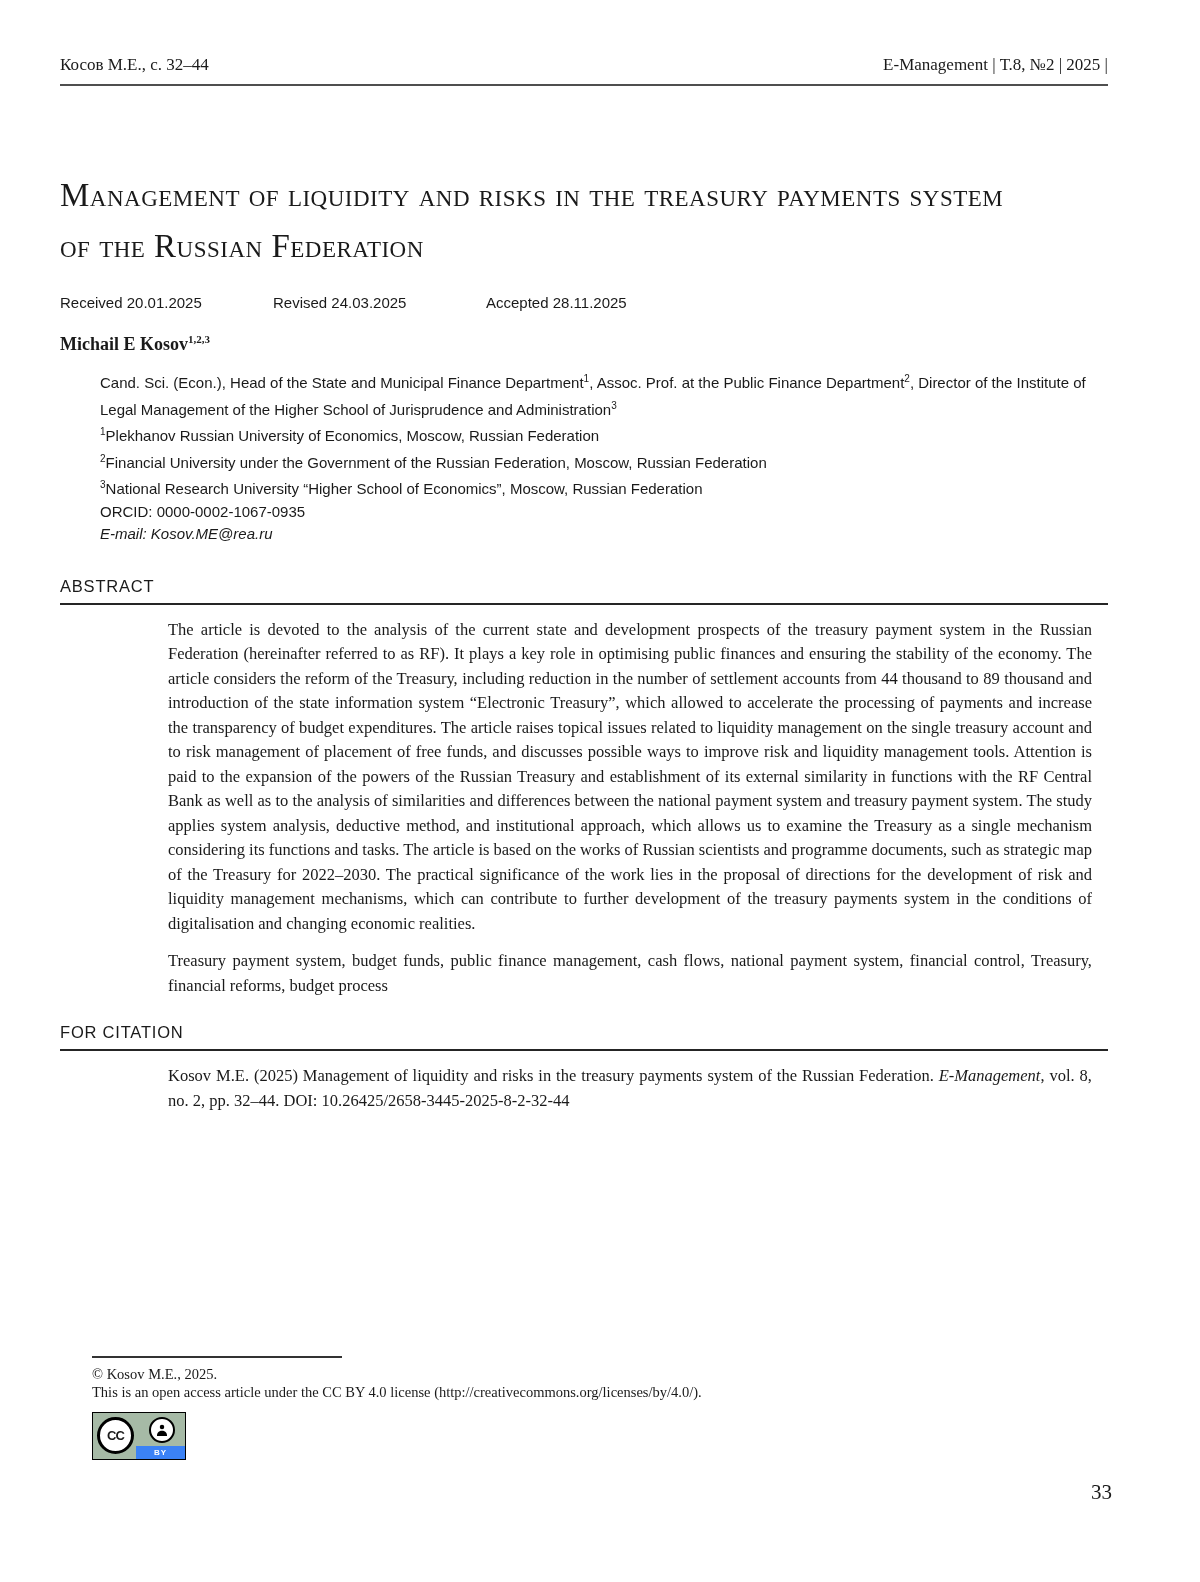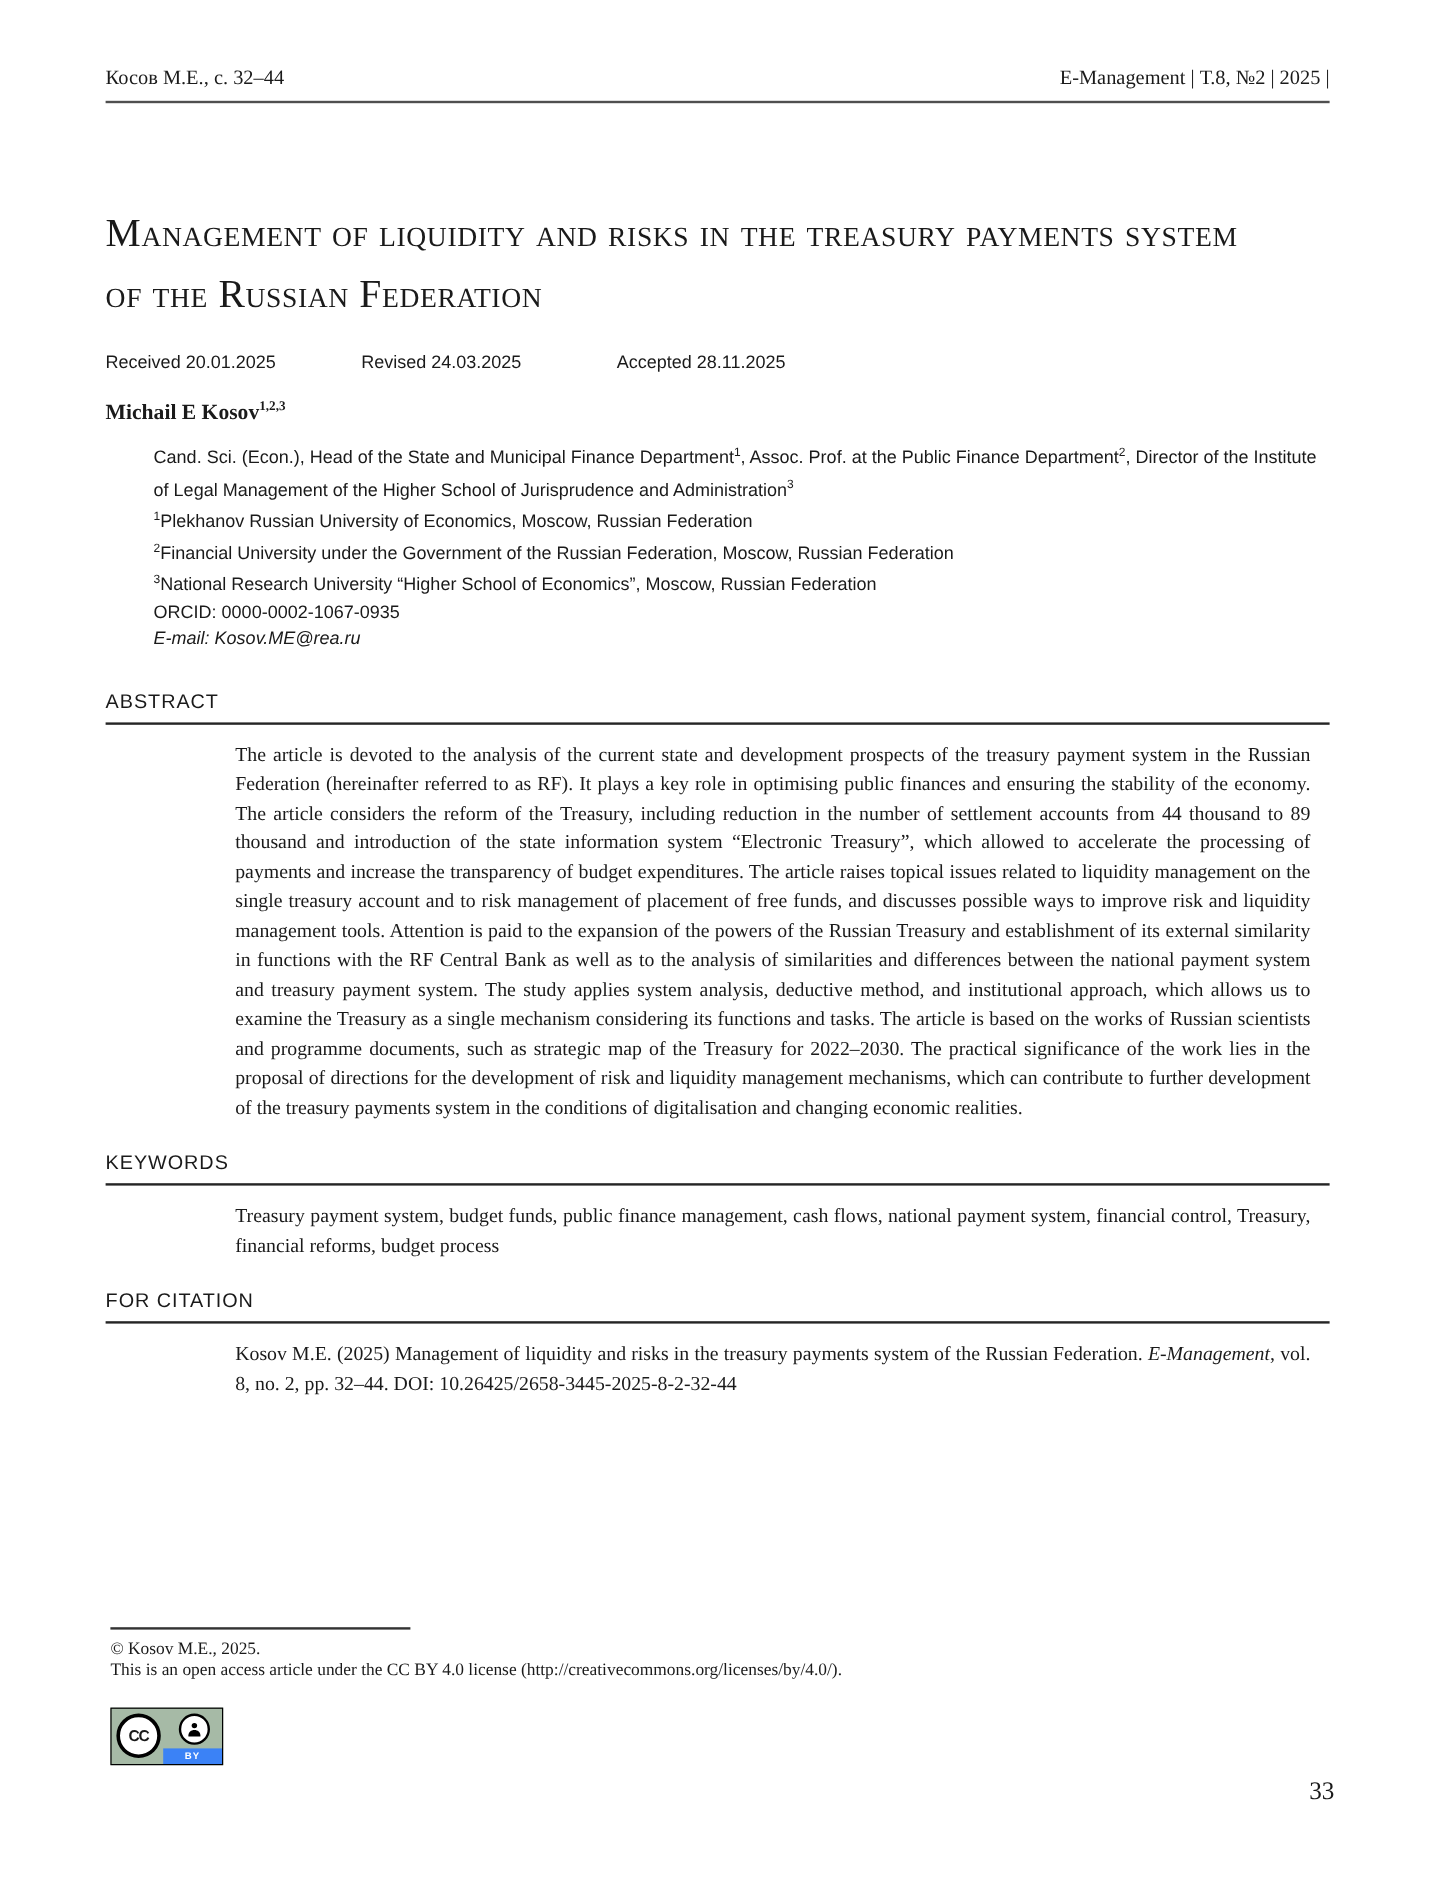--- a/index.html
+++ b/index.html
@@ -4,21 +4,21 @@
 <style>
   * { margin: 0; padding: 0; box-sizing: border-box; }
   html, body { background: #888; }
   .page {
     position: relative;
     width: 1200px;
     height: 1582px;
     margin: 0 auto;
     background: #ffffff;
     color: #1a1a1a;
-    padding: 55px 92px 0 88px;
+    padding: 55px 92px 0 60px;
     overflow: hidden;
     font-family: "Liberation Serif", serif;
   }
   
   .running-head {
     display: flex;
     justify-content: space-between;
     align-items: flex-end;
     font-size: 17px;
     padding-bottom: 9px;
@@ -85,21 +85,21 @@
     width: 1016px;
   }
   .footer-rule {
     width: 250px;
     border-top: 2px solid #333;
     margin-bottom: 7px;
   }
   .foot-line { font-size: 14.5px; line-height: 18px; }
   .cc-badge {
     position: relative;
-    margin-top: 22px;
+    margin-top: 11px;
     width: 94px;
     height: 48px;
     background: #a6baa6;
     border: 1.5px solid #000;
   }
   .cc-circle {
     position: absolute;
     left: 4px; top: 4px;
     width: 37px; height: 37px;
     background: #fff;
@@ -164,21 +164,20 @@
   <div class="affil"><sup>1</sup><span>Plekhanov Russian University of Economics, Moscow, Russian Federation</span></div>
   <div class="affil"><sup>2</sup><span>Financial University under the Government of the Russian Federation, Moscow, Russian Federation</span></div>
   <div class="affil"><sup>3</sup><span>National Research University “Higher School of Economics”, Moscow, Russian Federation</span></div>
 
   <div class="orcid">ORCID: 0000-0002-1067-0935</div>
   <div class="email">E-mail: Kosov.ME@rea.ru</div>
 
   <h2 class="sec-heading sec-abstract">ABSTRACT</h2>
   <p class="sec-body">The article is devoted to the analysis of the current state and development prospects of the treasury payment system in the Russian Federation (hereinafter referred to as RF). It plays a key role in optimising public finances and ensuring the stability of the economy. The article considers the reform of the Treasury, including reduction in the number of settlement accounts from 44 thousand to 89 thousand and introduction of the state information system “Electronic Treasury”, which allowed to accelerate the processing of payments and increase the transparency of budget expenditures. The article raises topical issues related to liquidity management on the single treasury account and to risk management of placement of free funds, and discusses possible ways to improve risk and liquidity management tools. Attention is paid to the expansion of the powers of the Russian Treasury and establishment of its external similarity in functions with the RF Central Bank as well as to the analysis of similarities and differences between the national payment system and treasury payment system. The study applies system analysis, deductive method, and institutional approach, which allows us to examine the Treasury as a single mechanism considering its functions and tasks. The article is based on the works of Russian scientists and programme documents, such as strategic map of the Treasury for 2022–2030. The practical significance of the work lies in the proposal of directions for the development of risk and liquidity management mechanisms, which can contribute to further development of the treasury payments system in the conditions of digitalisation and changing economic realities.</p>
 
-  <h2 class="sec-heading sec-keywords">KEYWORDS</h2>
   <p class="sec-body">Treasury payment system, budget funds, public finance management, cash flows, national payment system, financial control, Treasury, financial reforms, budget process</p>
 
   <h2 class="sec-heading sec-citation">FOR CITATION</h2>
   <p class="sec-body"><span>Kosov M.E. (2025) Management of liquidity and risks in the treasury payments system of the Russian Federation. </span><span class="ital">E-Management</span><span>, vol. 8, no. 2, pp. 32–44. DOI: 10.26425/2658-3445-2025-8-2-32-44</span></p>
 
   <div class="footer">
     <div class="footer-rule"></div>
     <div class="foot-line">© Kosov M.E., 2025.</div>
     <div class="foot-line">This is an open access article under the CC BY 4.0 license (http://creativecommons.org/licenses/by/4.0/).</div>
     <div class="cc-badge">

